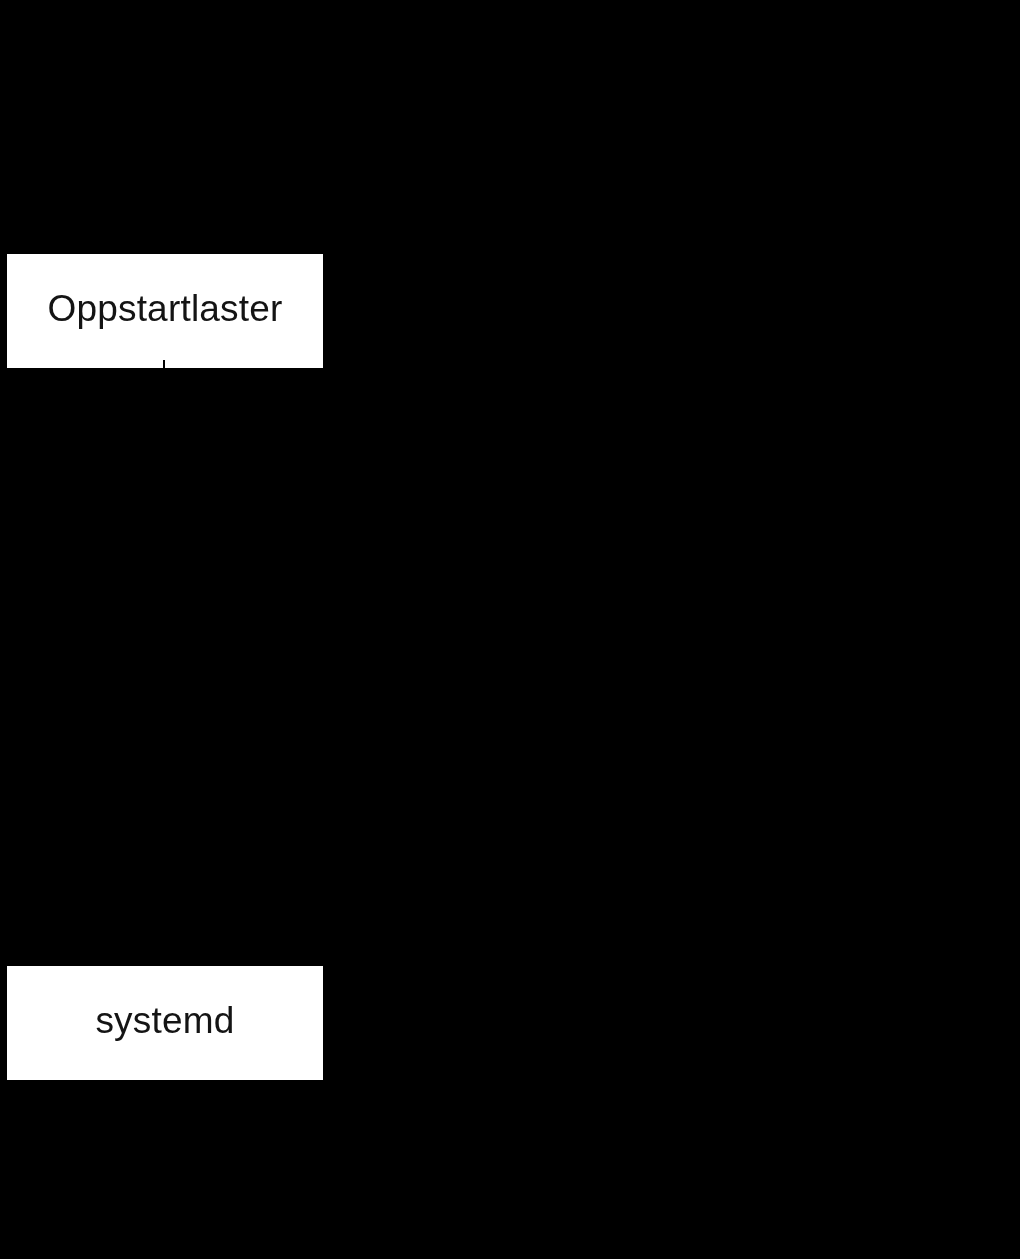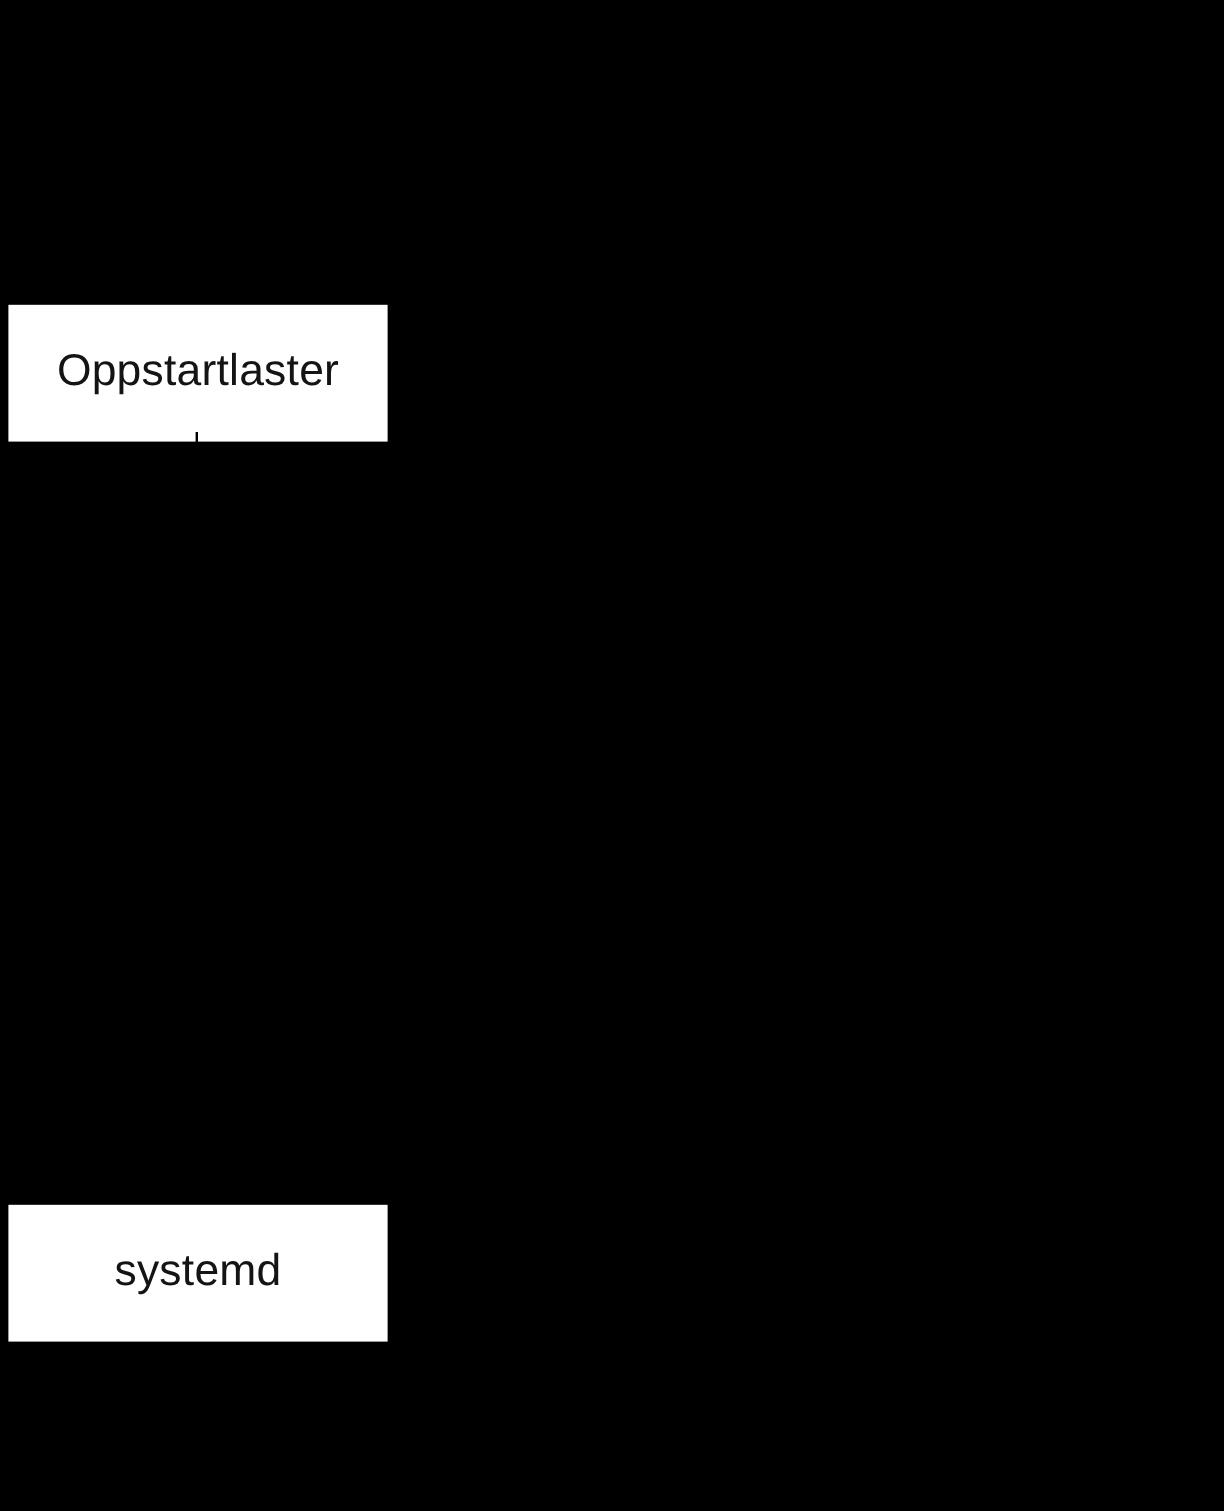--- a/index.html
+++ b/index.html
@@ -47,21 +47,21 @@
     white-space: nowrap;
     position: relative;
     top: -3px;
   }
 
   
   #node-0 { top: 6px; }
   #node-1 { top: 242px; margin-top: 12px; }
   #node-2 { top: 486px; }
   #node-3 { top: 726px; }
-  #node-4 { top: 966px; margin-top: 38px; }
+  #node-4 { top: 966px; }
 
   
   .flow-connector {
     position: absolute;
     left: 163px;
     width: 2px;
     height: 126px;
     background: #000000;
   }
   #connector-0 { top: 120px; }

